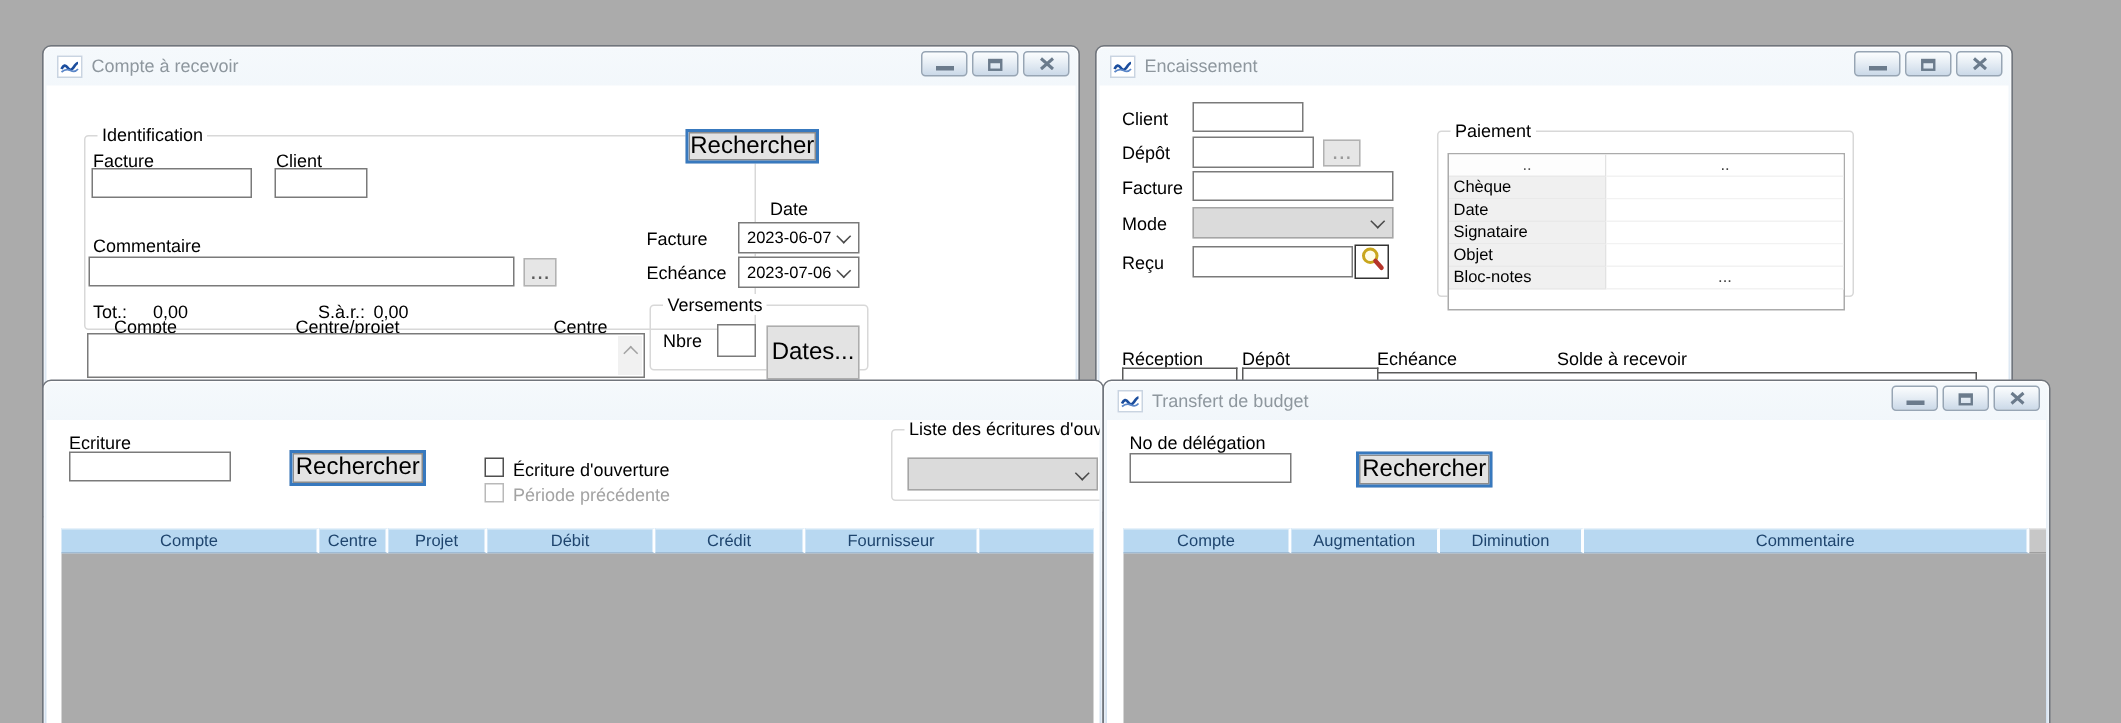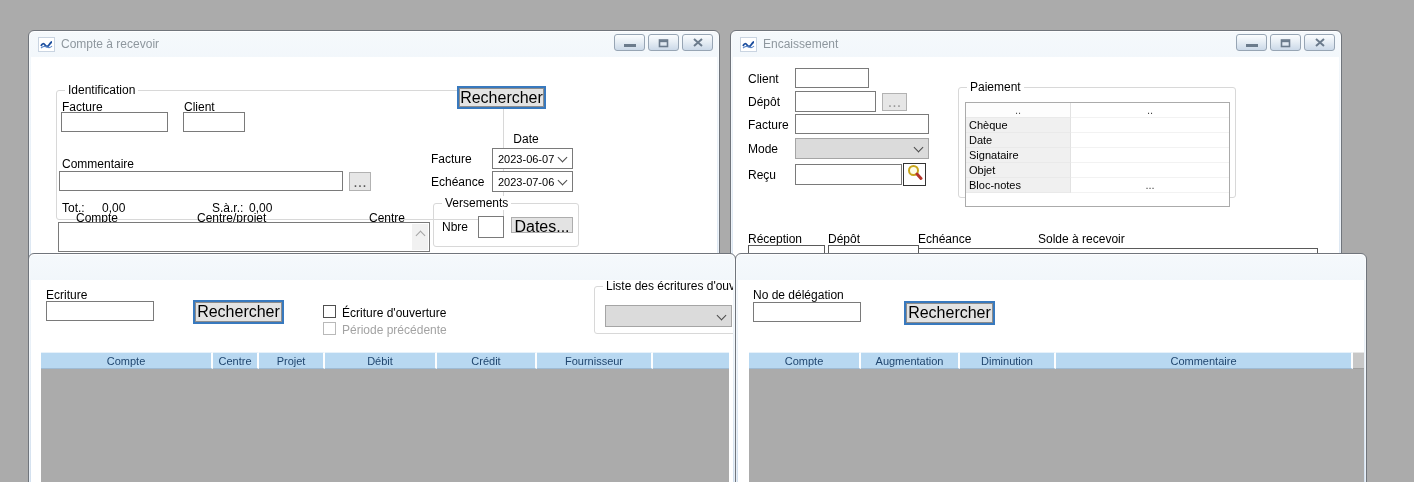--- a/index.html
+++ b/index.html
@@ -121,21 +121,21 @@
     <div class="listbox" style="left:27px; top:165px; width:372px; height:30px;">
       <div class="scrollcol">
           <span class="chev-up"></span>
         </div>
     </div>
 
     <div class="group" style="left:402px; top:146px; width:146px; height:44px;">
       <span class="legend">Versements</span>
       <span class="lbl" style="left:8px; top:16px;">Nbre</span>
       <input class="tinput" style="left: 44px; top: 12px; width: 26px; height: 22px;">
-      <button class="btn" style="left:77px; top:13px; width:62px; height:16px;text-align:center;">Dates...</button>
+      <button class="btn" style="left:77px; top:13px; width:62px; height:36px;text-align:center;">Dates...</button>
     </div>
   </div>
 </div>
 
 <div class="win" style="left:730px; top:30px; width:612px; height:312px; z-index:20;">
   <div class="titlebar">
     <span class="appicon">
       <svg width="13" height="10" viewBox="0 0 13 10">
           <path d="M1 7 Q3 3 5 6 T9 6 T12 3" fill="none" stroke="#1C4E9E" stroke-width="1.8"></path>
           <path d="M1 9 Q4 6.5 7 8 T12 7" fill="none" stroke="#5A86C8" stroke-width="1.2"></path>
@@ -244,20 +244,45 @@
       <div class="hcell" style="width:112px;">Débit</div>
       <div class="hcell" style="width:100px;">Crédit</div>
       <div class="hcell" style="width:116px;">Fournisseur</div>
       <div class="hcell" style="flex:1;"></div>
     </div>
     <div class="gridbody" style="left:10px; top:89px; width:688px; bottom:0;"></div>
   </div>
 </div>
 
 <div class="win" style="left:735px; top:253px; width:632px; height:235px; z-index:40;">
+  <div class="titlebar">
+    <span class="appicon">
+      <svg width="13" height="10" viewBox="0 0 13 10">
+          <path d="M1 7 Q3 3 5 6 T9 6 T12 3" fill="none" stroke="#1C4E9E" stroke-width="1.8"></path>
+          <path d="M1 9 Q4 6.5 7 8 T12 7" fill="none" stroke="#5A86C8" stroke-width="1.2"></path>
+        </svg>
+    </span>
+    <span class="apptitle">Transfert de budget</span>
+    <span class="winbtns">
+      <button class="wbtn">
+          <span class="glyph-min"></span>
+        </button>
+      <button class="wbtn">
+          <svg width="11" height="10">
+            <rect x="1.5" y="2" width="8" height="6.5" fill="none" stroke="#6B7B8C" stroke-width="1.6"></rect>
+            <line x1="1.5" y1="3.2" x2="9.5" y2="3.2" stroke="#6B7B8C" stroke-width="2"></line>
+          </svg>
+        </button>
+      <button class="wbtn">
+          <svg width="10" height="9">
+            <path d="M1 1 L9 8 M9 1 L1 8" stroke="#6B7B8C" stroke-width="2"></path>
+          </svg>
+        </button>
+    </span>
+  </div>
   <div class="content">
     <span class="lbl" style="left:15px; top:8px;">No de délégation</span>
     <input class="tinput" style="left: 15px; top: 22px; width: 108px;">
     <button class="btn btn-default" style="left:166px; top:21px; width:91px; height:24px;">Rechercher</button>
 
     <div class="hdr-row" style="left:11px; top:72px; width:616px;">
       <div class="hcell" style="width:112px;">Compte</div>
       <div class="hcell" style="width:99px;">Augmentation</div>
       <div class="hcell" style="width:96px;">Diminution</div>
       <div class="hcell" style="width:297px;">Commentaire</div>

